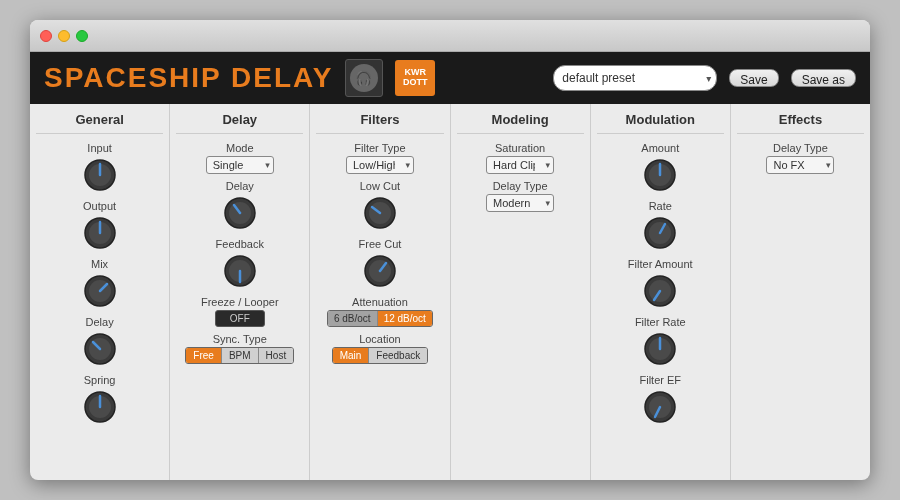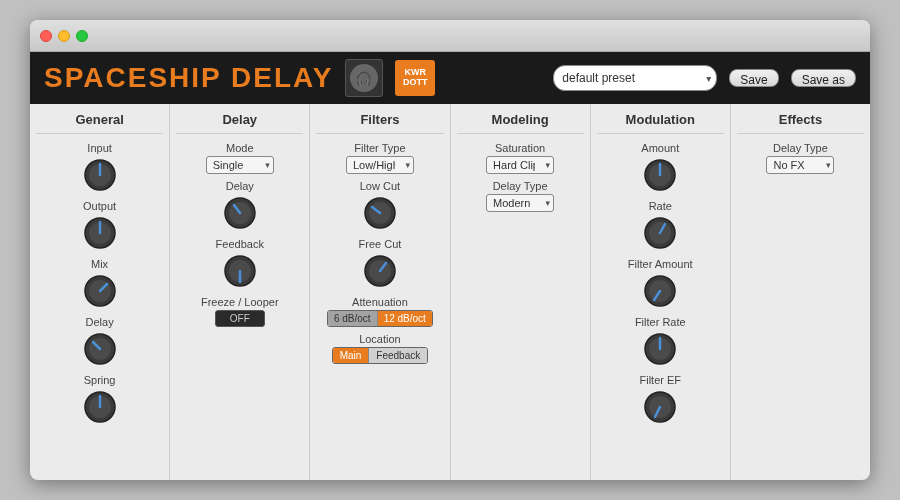--- a/index.html
+++ b/index.html
@@ -383,20 +383,28 @@
               <circle cx="19" cy="19" r="15" fill="#3a3a3a" stroke="#222" stroke-width="1.5"></circle>
               <circle cx="19" cy="19" r="11" fill="#4a4a4a"></circle>
               <line x1="19" y1="19" x2="19" y2="30" stroke="#4a90d9" stroke-width="2.5" stroke-linecap="round"></line>
             </svg>
         </div>
       </div>
       <div class="control-group">
         <div class="control-label">Freeze / Looper</div>
         <button class="off-btn">OFF</button>
       </div>
+      <div class="control-group">
+        <div class="control-label">Sync. Type</div>
+        <div class="toggle-group">
+          <button class="toggle-btn active-orange">Free</button>
+          <button class="toggle-btn">BPM</button>
+          <button class="toggle-btn">Host</button>
+        </div>
+      </div>
     </div>
 
     <div class="column">
       <div class="col-header">Filters</div>
       <div class="control-group">
         <div class="control-label">Filter Type</div>
         <div class="select-wrapper">
           <select class="param-select">
             <option>Low/High Cut</option>
             <option>Low Pass</option>

